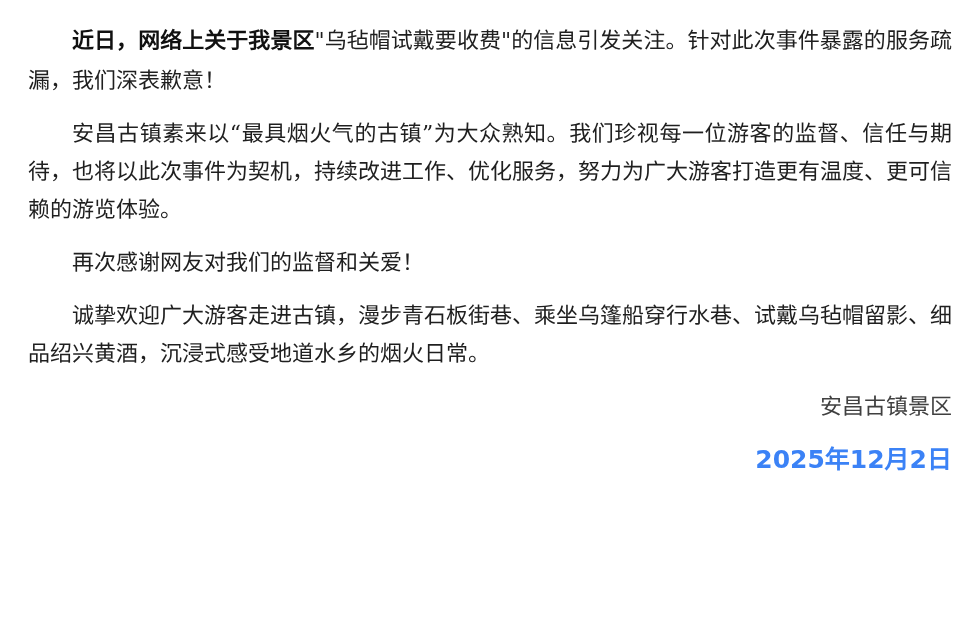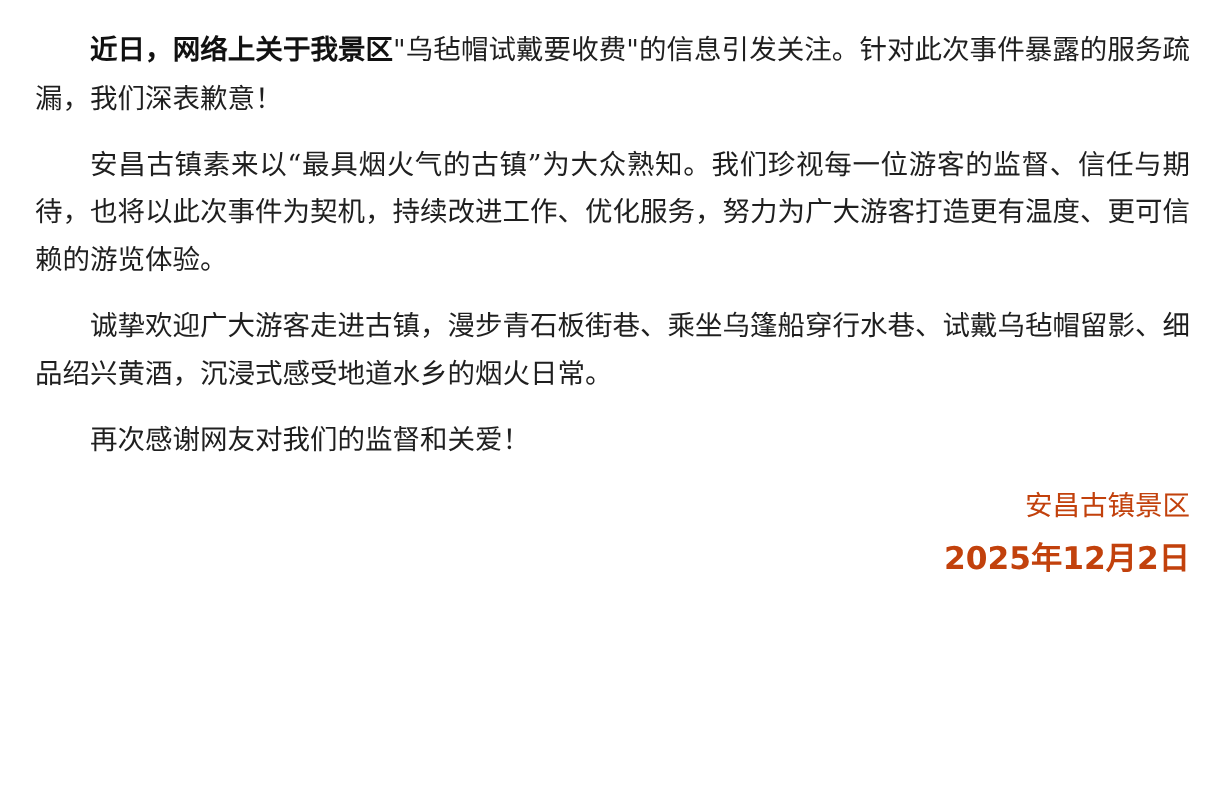--- a/index.html
+++ b/index.html
@@ -31,43 +31,43 @@
     font-family: Liberation Mono, monospace;
     font-weight: 700;
     color: #111111;
   }
   .signature-line {
     margin-top: 14px;
     text-align: right;
     font-family: "DejaVu Serif", "Liberation Serif", serif;
     font-size: 22px;
     line-height: 38px;
-    color: #c2410c;
+    color: #404040;
   }
   .date-line {
-    margin-top: 2px;
+    margin-top: 14px;
     text-align: right;
     font-family: "DejaVu Sans", "Liberation Sans", sans-serif;
     font-weight: 700;
     font-size: 25px;
     line-height: 40px;
-    color: #c2410c;
+    color: #3b82f6;
   }
 </style>
 </head>
 <body>
 
 <div class="page">
   <div class="body-text">
     <p><span class="lead-bold">近日，网络上关于我景区</span><span>"乌毡帽试戴要收费"的信息引发关注。针对此次事件暴露的服务疏漏，我们深表歉意！</span></p>
 
 
     <p>安昌古镇素来以“最具烟火气的古镇”为大众熟知。我们珍视每一位游客的监督、信任与期待，也将以此次事件为契机，持续改进工作、优化服务，努力为广大游客打造更有温度、更可信赖的游览体验。</p>
 
+    <p>再次感谢网友对我们的监督和关爱！</p>
+
     <p>诚挚欢迎广大游客走进古镇，漫步青石板街巷、乘坐乌篷船穿行水巷、试戴乌毡帽留影、细品绍兴黄酒，沉浸式感受地道水乡的烟火日常。</p>
-
-    <p>再次感谢网友对我们的监督和关爱！</p>
   </div>
 
   <div class="signature-line">安昌古镇景区</div>
 
   <div class="date-line">2025年12月2日</div>
 </div>
 
 </body></html>

